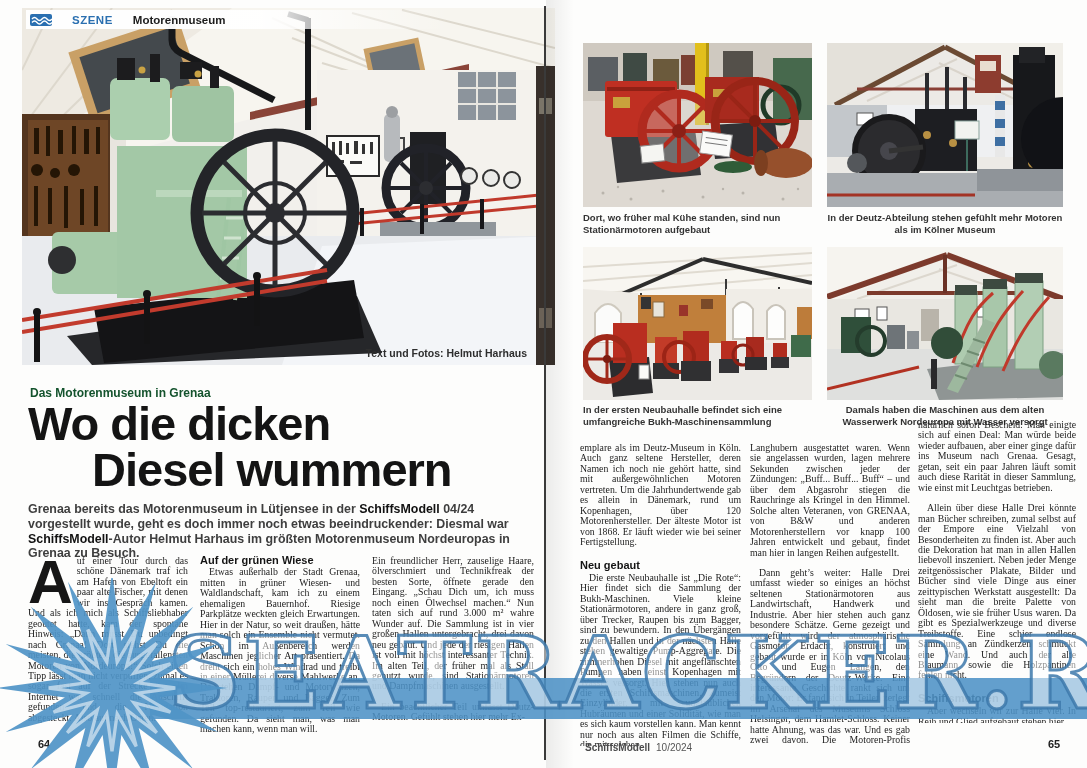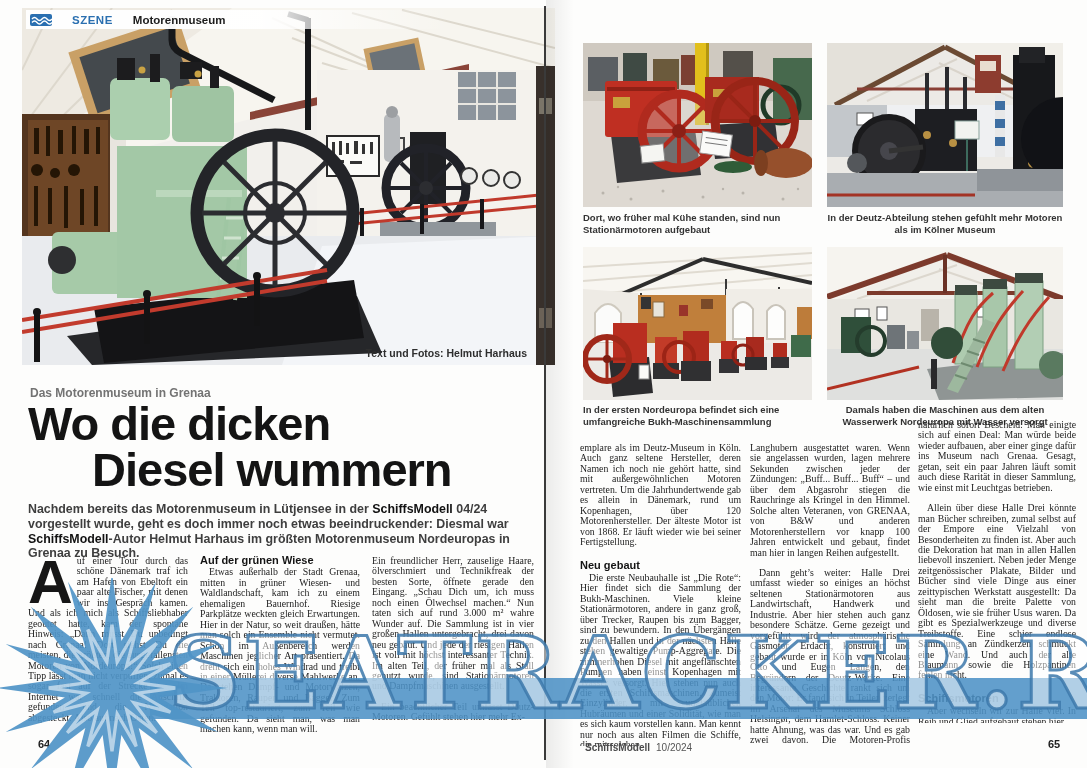--- a/index.html
+++ b/index.html
@@ -15,21 +15,21 @@
   #szene-strip{left:26px;top:10px;width:420px;height:19px;display:flex;align-items:center;gap:20px;
     background:linear-gradient(to right,rgba(255,255,255,.97) 55%,rgba(255,255,255,0));padding-left:4px;z-index:5;}
   #szene-strip .wave{width:22px;height:12px;}
   #szene-label{font-weight:bold;font-size:11.5px;color:#2a6fb0;letter-spacing:.5px;}
   #szene-topic{font-size:11.5px;color:#1c1c1c;font-weight:bold;}
 
   
   #main-photo{left:10px;top:8px;width:533px;height:357px;margin-left:12px;}
   #photo-credit{right:28px;bottom:6px;position:absolute;font-size:10.5px;font-weight:bold;color:#2e2e2e;}
 
-  #kicker{left:30px;top:386px;font-size:12px;font-weight:bold;color:#737373;}
+  #kicker{left:30px;top:386px;font-size:12px;font-weight:bold;color:#14532d;}
   #headline{left:28px;top:401px;width:520px;color:#141414;font-weight:bold;
     font-size:47px;line-height:46px;letter-spacing:-1px;}
   #headline .l2{margin-left:64px;display:block;}
   #lead{left:28px;top:502px;width:512px;font-size:12.4px;line-height:14.8px;font-weight:bold;color:#3e3e3e;}
   #lead b{color:#111;}
 
   .bodycol{position:absolute;overflow:hidden;font-family:"Liberation Serif",serif;
     font-size:9.8px;line-height:10.45px;color:#1c1c1c;text-align:justify;}
   .bodycol p{margin:0;}
   .bodycol p.sep{margin-top:10px;text-indent:9px;}
@@ -266,21 +266,21 @@
     <span id="szene-label">SZENE</span>
     <span id="szene-topic">Motorenmuseum</span>
   </div>
 
   <div class="abs" id="kicker">Das Motorenmuseum in Grenaa</div>
   <div class="abs" id="headline">
     <span class="l1">Wo die dicken</span>
     <span class="l2">Diesel wummern</span>
   </div>
   <div class="abs" id="lead">
-    <span>Nachdem bereits das Motorenmuseum in Lütjensee in der </span><b>SchiffsModell</b><span> 04/24 vorgestellt wurde, geht es doch immer noch etwas beeindruckender: Diesmal war </span><b>SchiffsModell</b><span>-Autor Helmut Harhaus im größten Motorenmuseum Nordeuropas in Grenaa zu Besuch.</span>
+    <span>Grenaa bereits das Motorenmuseum in Lütjensee in der </span><b>SchiffsModell</b><span> 04/24 vorgestellt wurde, geht es doch immer noch etwas beeindruckender: Diesmal war </span><b>SchiffsModell</b><span>-Autor Helmut Harhaus im größten Motorenmuseum Nordeuropas in Grenaa zu Besuch.</span>
   </div>
 
   <div class="bodycol" id="lp-col1">
     <p><span class="dropcap">A</span><span>uf einer Tour durch das schöne Dänemark traf ich am Hafen von Ebeltoft ein paar alte Fischer, mit denen wir ins Gespräch kamen. Und als ich mich als Schiffsliebhaber geoutet hatte, kam der spontane Hinweis: „Dann musst Du unbedingt nach Grenaa! Dort siehst Du die meisten, die größten, die ausgefallensten Motoren von Nordeuropa!“ Solch einen Tipp lässt man nicht verpuffen, zumal es sogar fast auf der Strecke lag. Im Internet war schnell die Anschrift gefunden und die Navigation abgesteckt. Also auf nach Osten.</span></p>
   </div>
   <div class="bodycol" id="lp-col2">
     <h3 class="colhead">Auf der grünen Wiese</h3>
     <p class="ind">Etwas außerhalb der Stadt Grenaa, mitten in grüner Wiesen- und Waldlandschaft, kam ich zu einem ehemaligen Bauernhof. Riesige Parkplätze weckten gleich Erwartungen. Hier in der Natur, so weit draußen, hätte man solch ein Ensemble nicht vermutet. Schon im Außenbereich werden Maschinen jeglicher Art präsentiert. Da dreht sich ein hohes Windrad und treibt in einer Müllerei diverse Mahlwerke an. Da stehen Dampf- und Motorwalzen, Traktoren, Raupen und Bagger. Zum Teil top-restauriert, zum Teil wie gefunden. Da sieht man, was man machen kann, wenn man will.</p>
   </div>
   <div class="bodycol" id="lp-col3">
@@ -528,21 +528,21 @@
           <line x1="146" y1="92" x2="158" y2="96"></line>
       </g>
       <circle cx="120" cy="96" r="16" fill="#314d39"></circle>
       <circle cx="226" cy="118" r="14" fill="#5a7a60"></circle>
       <rect x="104" y="112" width="6" height="30" fill="#2a2a2c"></rect>
     </svg>
   </div>
 
   <div class="caption" id="cap-tl">Dort, wo früher mal Kühe standen, sind nun Stationärmotoren aufgebaut</div>
   <div class="caption" id="cap-tr">In der Deutz-Abteilung stehen gefühlt mehr Motoren als im Kölner Museum</div>
-  <div class="caption" id="cap-bl">In der ersten Nordeuropa befindet sich eine umfangreiche Bukh-Maschinensammlung</div>
+  <div class="caption" id="cap-bl">In der ersten Neubauhalle befindet sich eine umfangreiche Bukh-Maschinensammlung</div>
   <div class="caption" id="cap-br">Damals haben die Maschinen aus dem alten Wasserwerk Nordeuropa mit Wasser versorgt</div>
 
   <div class="bodycol" id="rp-col1">
     <p>emplare als im Deutz-Museum in Köln. Auch ganz seltene Hersteller, deren Namen ich noch nie gehört hatte, sind mit außergewöhnlichen Motoren vertreten. Um die Jahrhundertwende gab es allein in Dänemark, rund um Kopenhagen, über 120 Motorenhersteller. Der älteste Motor ist von 1868. Er läuft wieder wie bei seiner Fertigstellung.</p>
     <h3 class="colhead mid">Neu gebaut</h3>
     <p class="ind">Die erste Neubauhalle ist „Die Rote“: Hier findet sich die Sammlung der Bukh-Maschinen. Viele kleine Stationärmotoren, andere in ganz groß, über Trecker, Raupen bis zum Bagger, sind zu bewundern. In den Übergängen zu den Hallen und in der nächsten Halle stehen gewaltige Pump-Aggregate. Die zimmerhohen Diesel mit angeflanschten Pumpen haben einst Kopenhagen mit Wasser versorgt. Hier stehen nun auch die ersten Schiffsmaschinen. Zumeist Einzylinder, mit unglaublichen Hubräumen und einer Solidität, wie man es sich kaum vorstellen kann. Man kennt nur noch aus alten Filmen die Schiffe, die mit solchen</p>
   </div>
   <div class="bodycol" id="rp-col2">
     <p>Langhubern ausgestattet waren. Wenn sie angelassen wurden, lagen mehrere Sekunden zwischen jeder der Zündungen: „Buff... Buff... Buff“ – und über dem Abgasrohr stiegen die Rauchringe als Kringel in den Himmel. Solche alten Veteranen, von GRENAA, von B&amp;W und anderen Motorenherstellern vor knapp 100 Jahren entwickelt und gebaut, findet man hier in langen Reihen aufgestellt.</p>
     <p class="sep">Dann geht’s weiter: Halle Drei umfasst wieder so einiges an höchst seltenen Stationärmotoren aus Landwirtschaft, Handwerk und Industrie. Aber hier stehen auch ganz besondere Schätze. Gerne gezeigt und vorgeführt wird der atmosphärische Gasmotor. Erdacht, konstruiert und gebaut wurde er in Köln von Nicolaus Otto und Eugen Langen, den Begründern der Deutz-Werke. Eine interessante Geschichte rankt sich um den Motor: Er fand sich in Teilen zerlegt im Arsenal des Museums Schloss Helsingør, dem Hamlet-Schloss. Keiner hatte Ahnung, was das war. Und es gab zwei davon. Die Motoren-Profis wussten</p>

